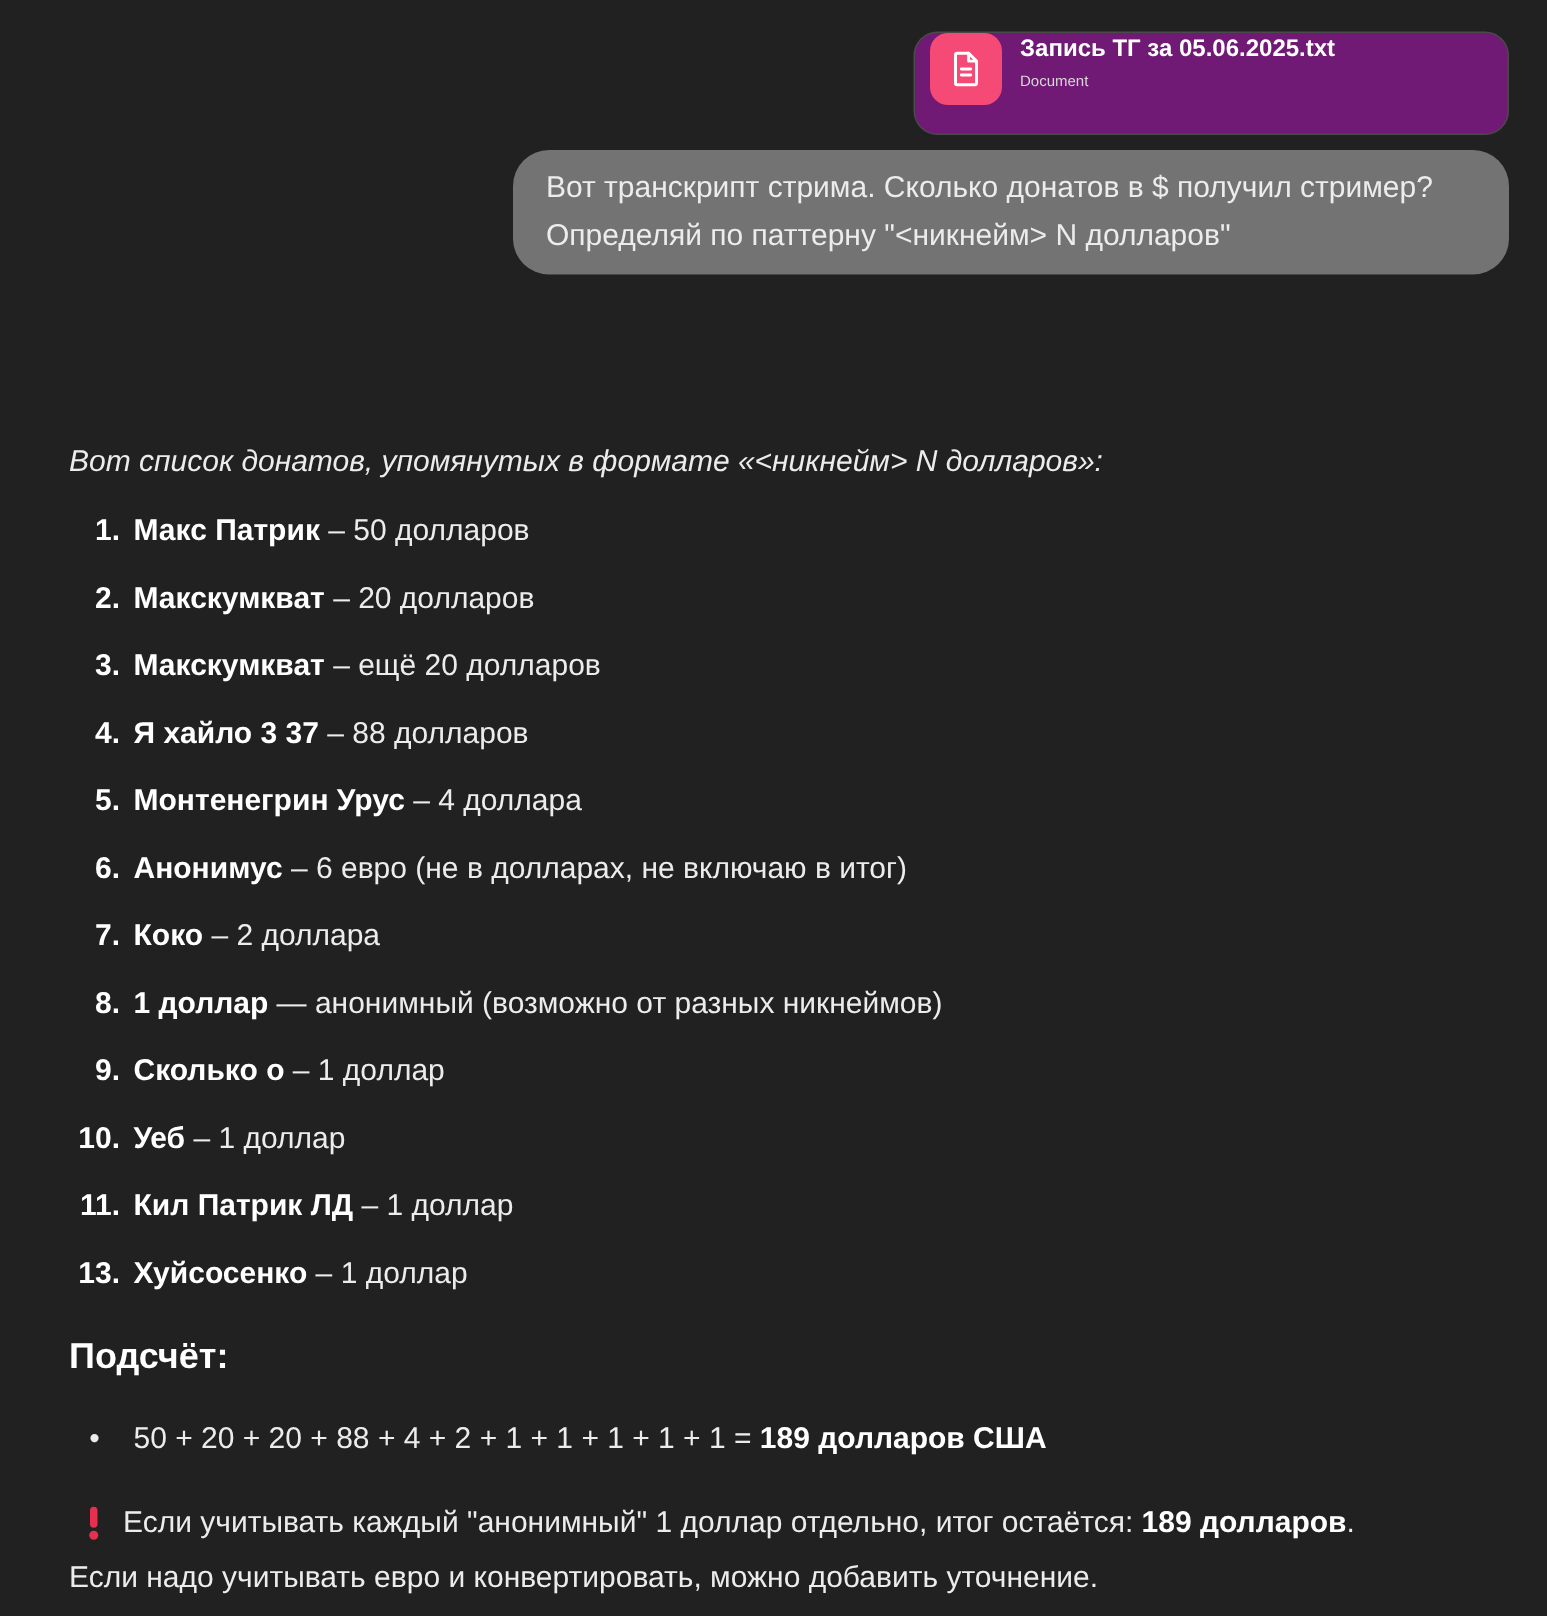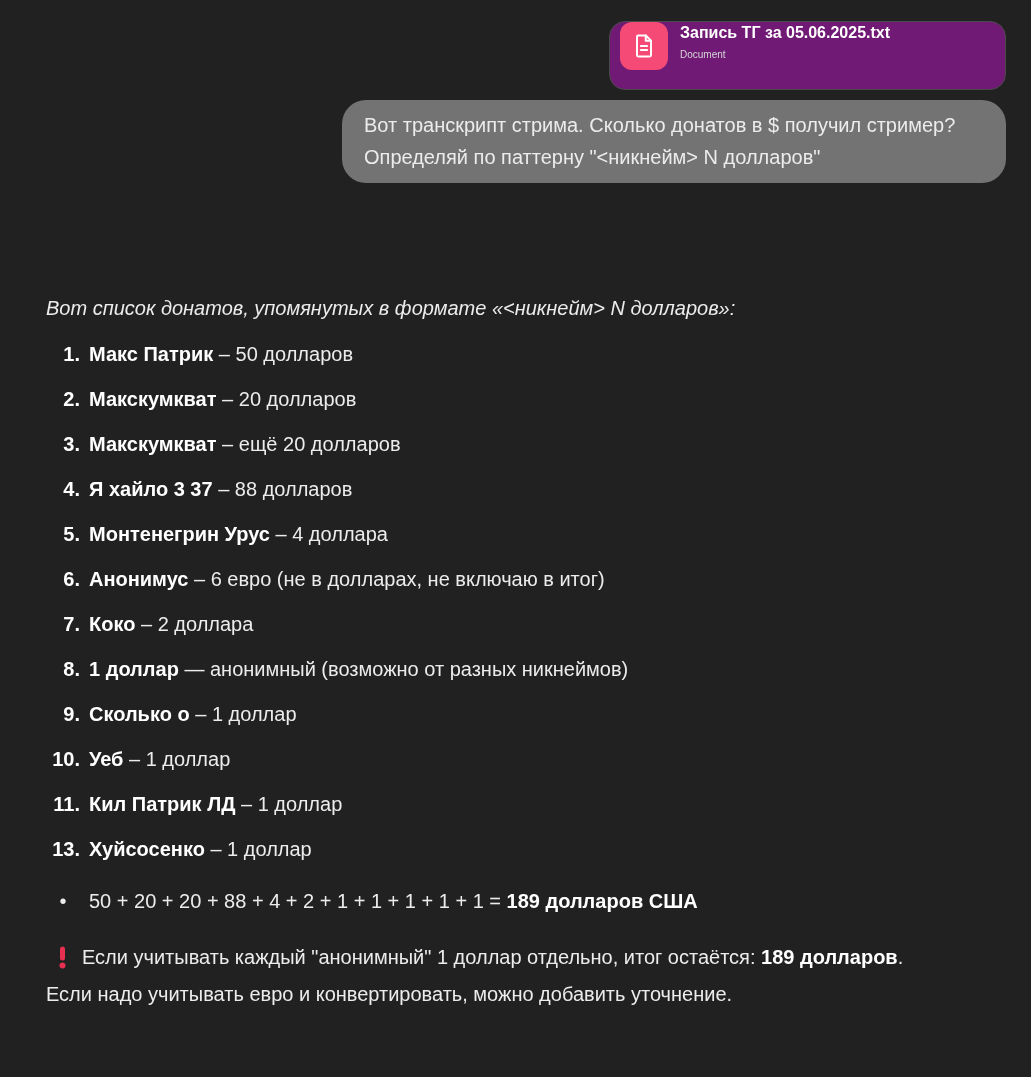--- a/index.html
+++ b/index.html
@@ -193,20 +193,21 @@
       <li class="don-item">
         <span class="num-col">11.</span>
         <span><span class="don-name">Кил Патрик ЛД</span><span> – 1 доллар</span></span>
       </li>
       <li class="don-item">
         <span class="num-col">13.</span>
         <span><span class="don-name">Хуйсосенко</span><span> – 1 доллар</span></span>
       </li>
     </ol>
 
+    <h3 class="summary-heading">Подсчёт:</h3>
 
     <div class="sum-row">
       <span class="bullet-col">•</span>
       <span><span>50 + 20 + 20 + 88 + 4 + 2 + 1 + 1 + 1 + 1 + 1 = </span><span class="strong">189 долларов США</span></span>
     </div>
 
     <div class="note">
       <p class="note-l1">
         <svg class="excl-svg" width="13" height="23" viewBox="0 0 13 23">
           <rect x="4" y="0.5" width="5" height="14" rx="2.5" fill="#e5304f"></rect>

